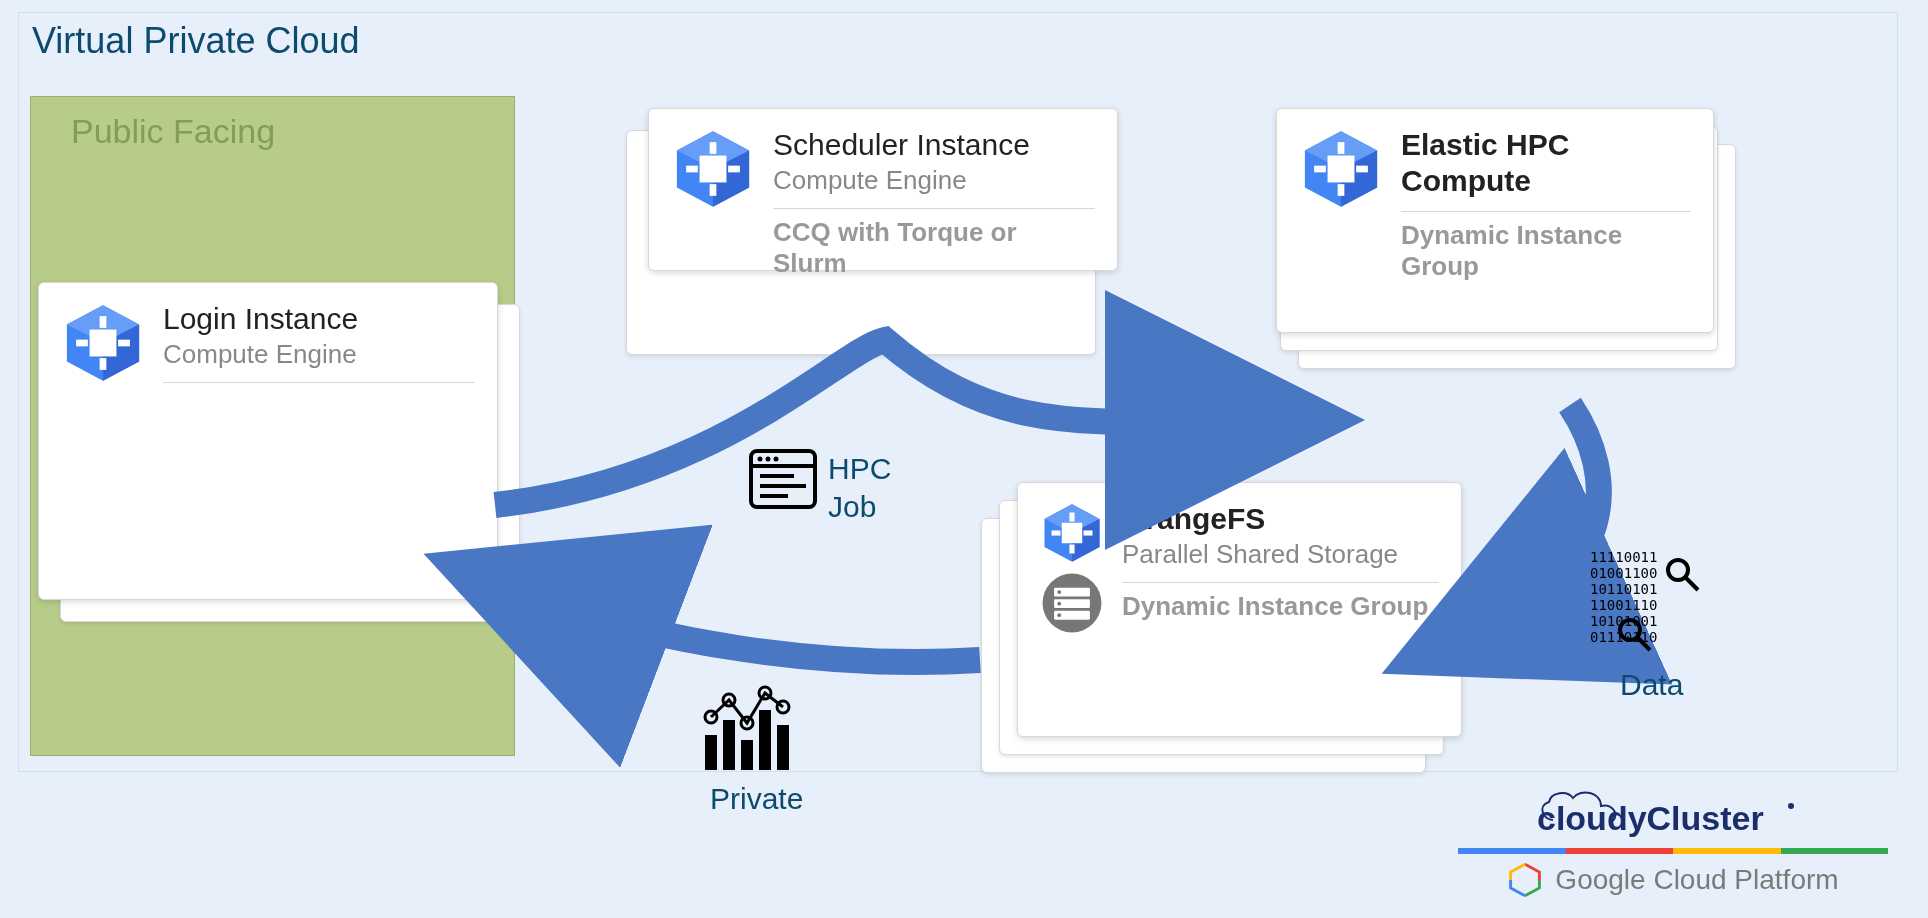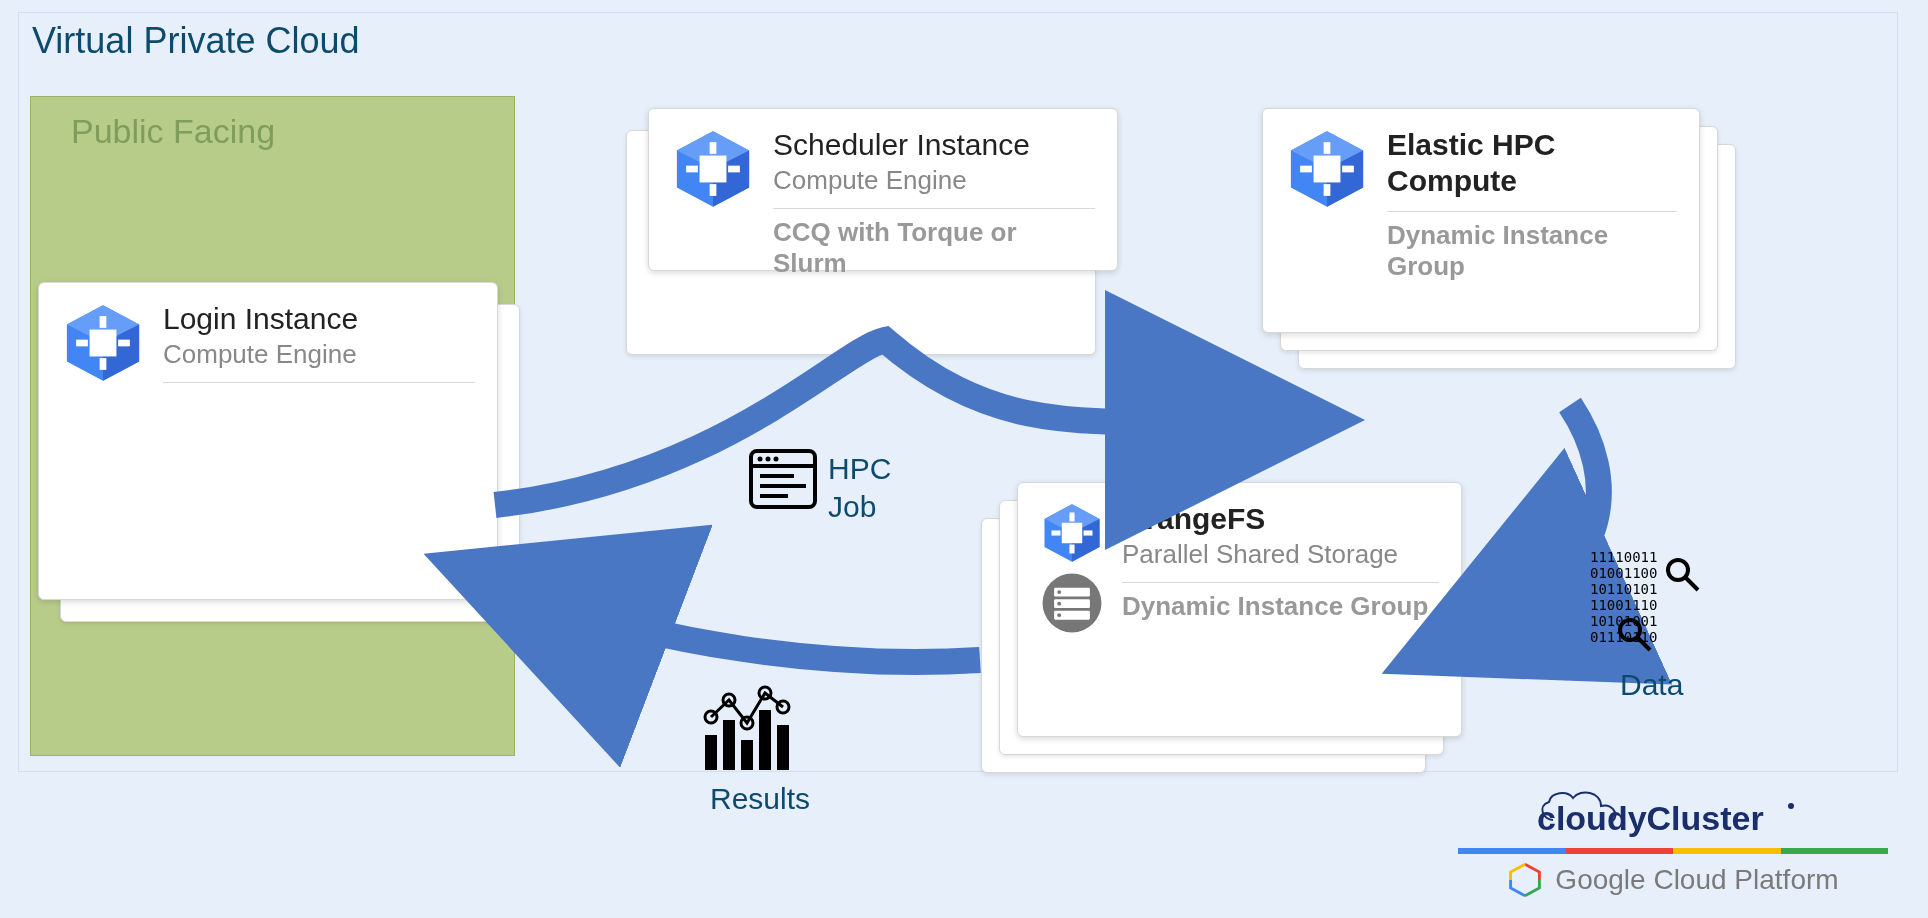--- a/index.html
+++ b/index.html
@@ -185,21 +185,21 @@
         <hr class="card-sep">
         <div class="card-footer">CCQ with Torque or Slurm</div>
       </div>
     </div>
   </div>
 </div>
 
 <div class="stack" style="left:1262px; top:108px;">
   <div class="shadow-card" style="left:36px; top:36px; width:438px; height:225px;"></div>
   <div class="shadow-card" style="left:18px; top:18px; width:438px; height:225px;"></div>
-  <div class="card" style="left:0; top:0; width:438px; height:225px;">
+  <div class="card" style="left:14px; top:0; width:438px; height:225px;">
     <div class="card-top">
       <svg width="84" height="84" viewBox="0 0 100 100">
         <polygon points="50,5 93,28 93,72 50,95 7,72 7,28" fill="#4285F4"></polygon>
         <polygon points="50,5 93,28 50,50 7,28" fill="#669df6"></polygon>
         <polygon points="50,50 93,28 93,72 50,95" fill="#3367d6"></polygon>
         <rect x="34" y="34" width="32" height="32" fill="#fff"></rect>
         <rect x="46" y="18" width="8" height="14" fill="#fff"></rect>
         <rect x="46" y="68" width="8" height="14" fill="#fff"></rect>
         <rect x="18" y="46" width="14" height="8" fill="#fff"></rect>
         <rect x="68" y="46" width="14" height="8" fill="#fff"></rect>
@@ -282,21 +282,21 @@
   <rect x="44" y="55" width="12" height="30" fill="#000"></rect>
   <rect x="62" y="25" width="12" height="60" fill="#000"></rect>
   <rect x="80" y="40" width="12" height="45" fill="#000"></rect>
   <circle cx="14" cy="32" r="6" fill="none" stroke="#000" stroke-width="3"></circle>
   <circle cx="32" cy="15" r="6" fill="none" stroke="#000" stroke-width="3"></circle>
   <circle cx="50" cy="38" r="6" fill="none" stroke="#000" stroke-width="3"></circle>
   <circle cx="68" cy="8" r="6" fill="none" stroke="#000" stroke-width="3"></circle>
   <circle cx="86" cy="22" r="6" fill="none" stroke="#000" stroke-width="3"></circle>
   <polyline points="14,32 32,15 50,38 68,8 86,22" fill="none" stroke="#000" stroke-width="3"></polyline>
 </svg>
-<div class="annot center" style="left:710px; top:780px;">Results</div>
+<div class="annot center" style="left:710px; top:780px;">Private</div>
 
 <svg style="position:absolute; left:1590px; top:548px;" width="120" height="110" viewBox="0 0 120 110">
   <text x="0" y="14" font-family="monospace" font-size="14" fill="#000">11110011</text>
   <text x="0" y="30" font-family="monospace" font-size="14" fill="#000">01001100</text>
   <text x="0" y="46" font-family="monospace" font-size="14" fill="#000">10110101</text>
   <text x="0" y="62" font-family="monospace" font-size="14" fill="#000">11001110</text>
   <text x="0" y="78" font-family="monospace" font-size="14" fill="#000">10101001</text>
   <text x="0" y="94" font-family="monospace" font-size="14" fill="#000">01110110</text>
   <circle cx="88" cy="22" r="10" fill="none" stroke="#000" stroke-width="4"></circle>
   <line x1="95" y1="29" x2="108" y2="42" stroke="#000" stroke-width="4"></line>

